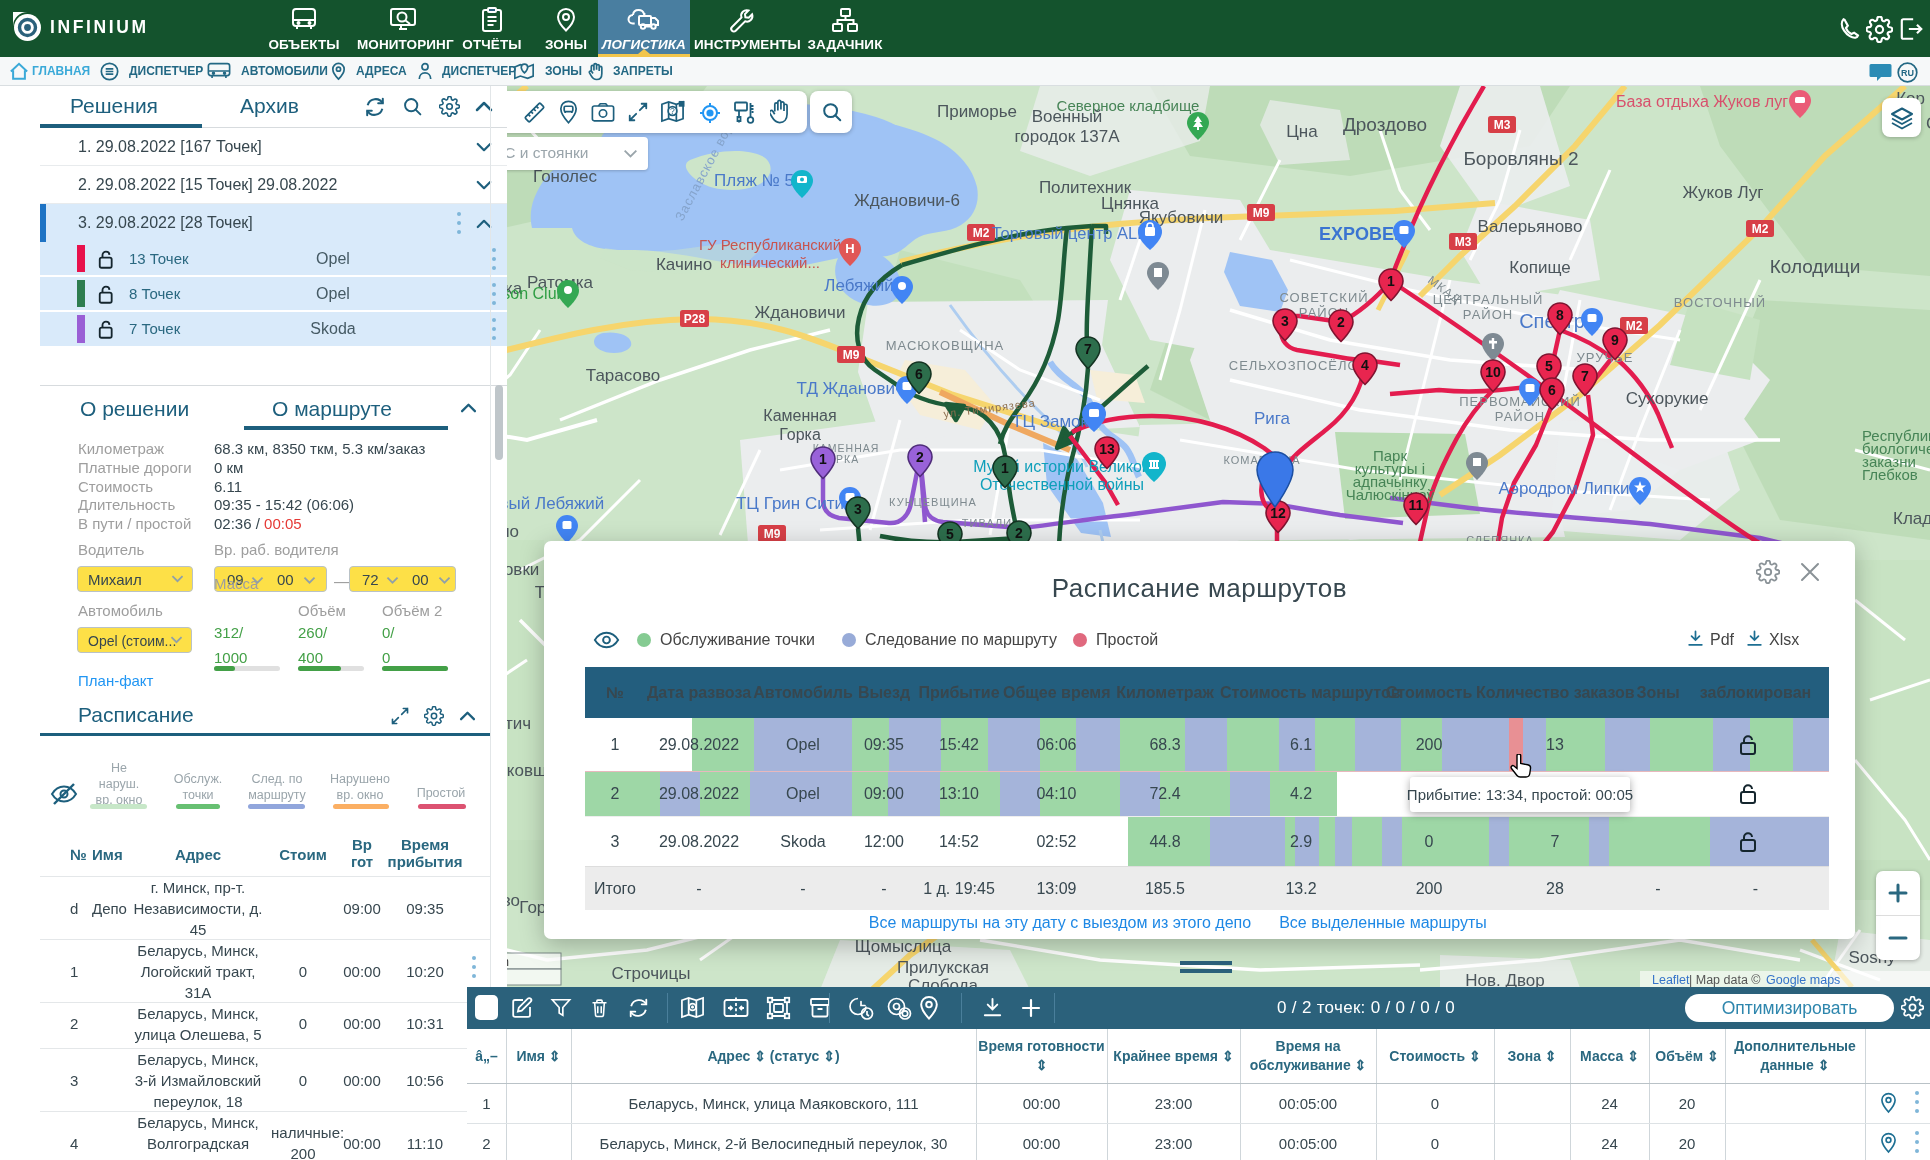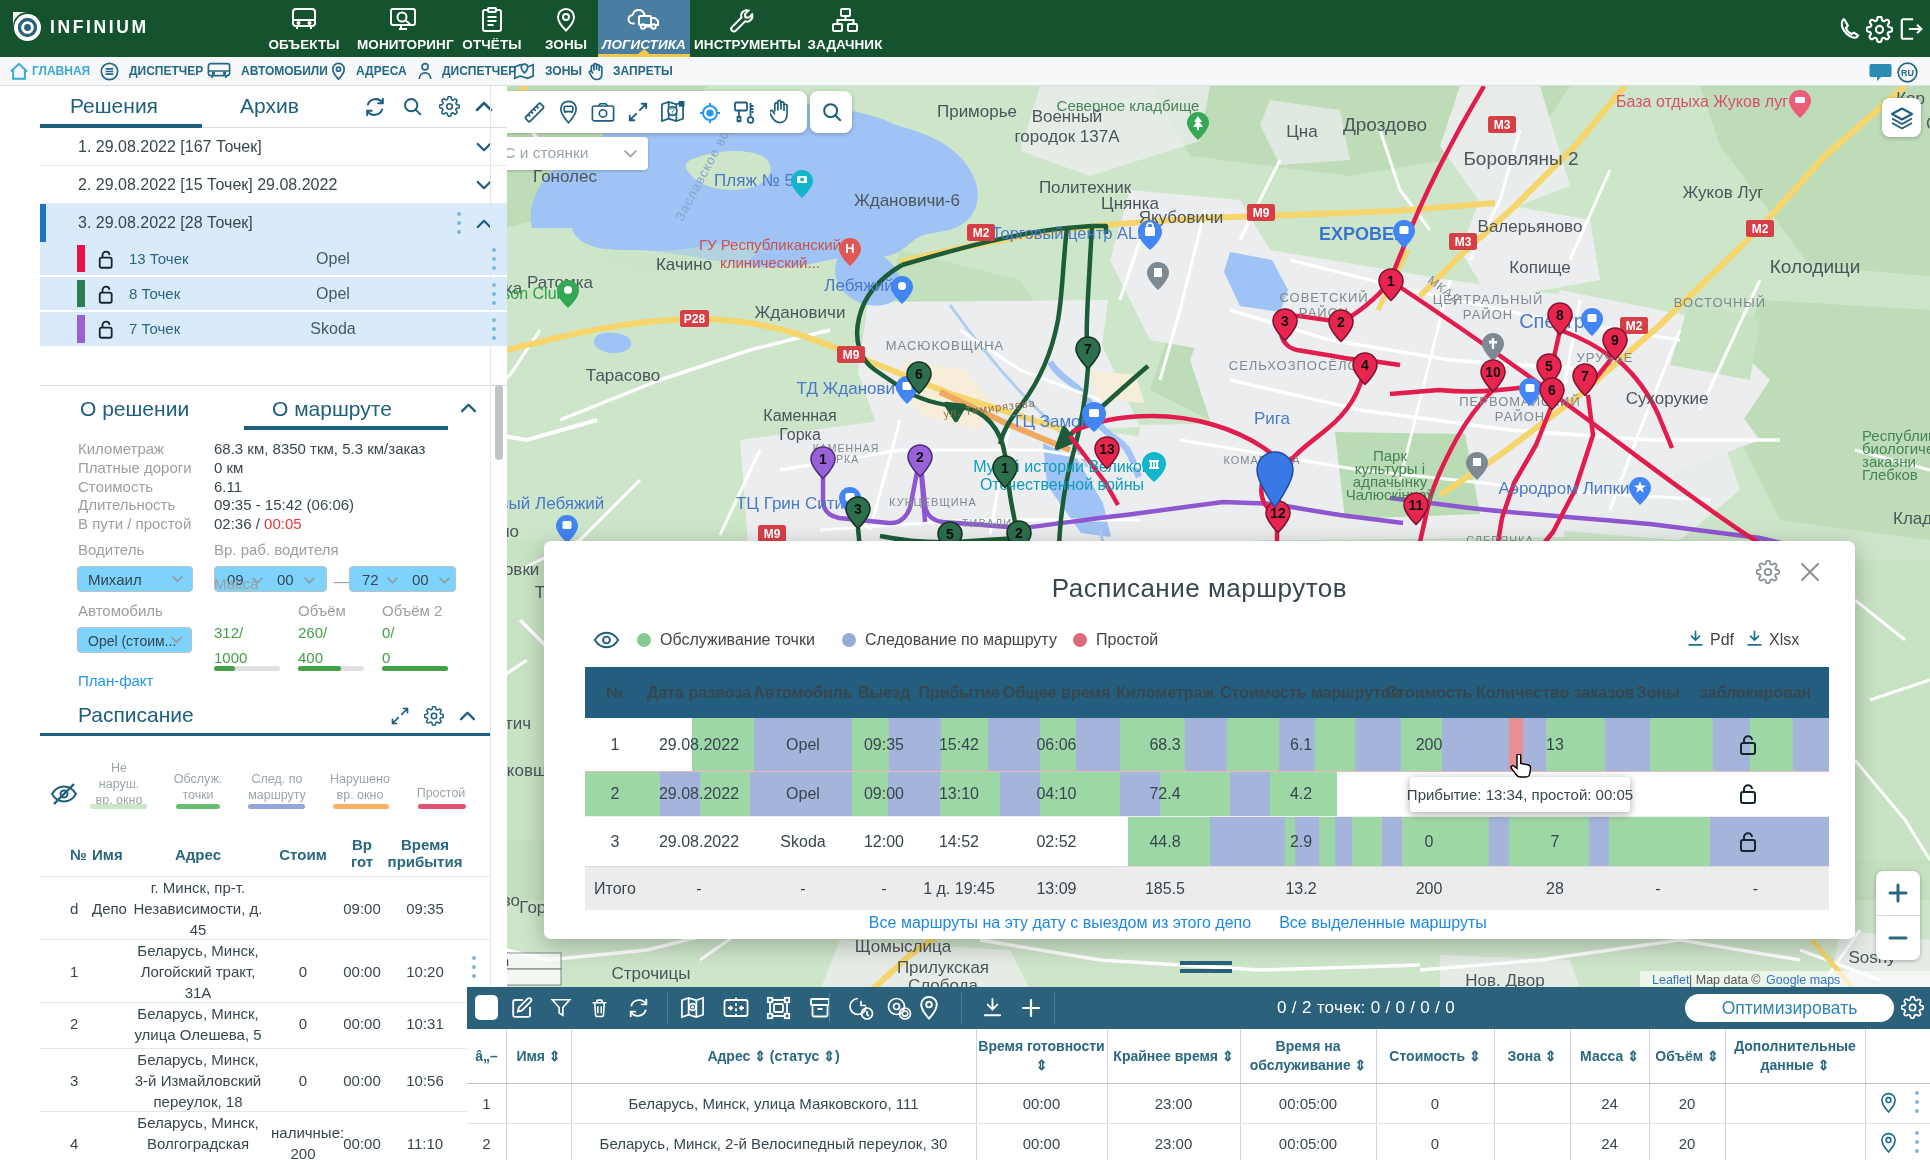--- a/index.html
+++ b/index.html
@@ -17,21 +17,21 @@
 #subnav{position:absolute;left:0;top:57px;width:1930px;height:29px;background:#f6f8f9;border-bottom:1px solid #d9dee1;}
 #subnav .si{position:absolute;top:0;height:28px;display:flex;align-items:center;color:#236884;font-weight:bold;font-size:12px;white-space:nowrap;}
 #subnav .si svg{margin-right:5px;}
 
 #sidebar{position:absolute;left:0;top:86px;width:467px;height:1074px;background:#fff;margin-left:40px;}
 .teal{color:#1d5f7d;}
 .gray{color:#9aa5ab;}
 .sb-row{position:relative;border-bottom:1px solid #e8ebed;font-size:16px;color:#37474f;}
 .chev{stroke:#1d5f7d;stroke-width:2.5;fill:none;stroke-linecap:round;stroke-linejoin:round;}
 .lbar{position:absolute;left:37px;top:3px;bottom:3px;width:8px;}
-.selbox{position:absolute;border:1px solid #b9c2c7;border-radius:4px;background:#7dd3fc;color:#37474f;font-size:15px;}
+.selbox{position:absolute;border:1px solid #b9c2c7;border-radius:4px;background:#fde047;color:#37474f;font-size:15px;}
 .selbox .ch{position:absolute;right:8px;top:50%;transform:translateY(-50%);}
 .glabel{position:absolute;color:#9e9e9e;font-size:15px;}
 .gval{position:absolute;color:#37474f;font-size:15px;}
 .green{color:#43a047;}
 .bar{position:absolute;height:5px;border-radius:3px;background:#e0e0e0;}
 .bar i{display:block;height:5px;border-radius:3px;background:#43a047;}
 
 .sch-h{position:absolute;color:#2a6880;font-size:15px;font-weight:bold;text-align:center;}
 .sch-c{position:absolute;color:#37474f;font-size:15px;text-align:center;line-height:21px;}
 .rowline{position:absolute;left:0;width:451px;border-bottom:1px solid #e4e7e9;}

